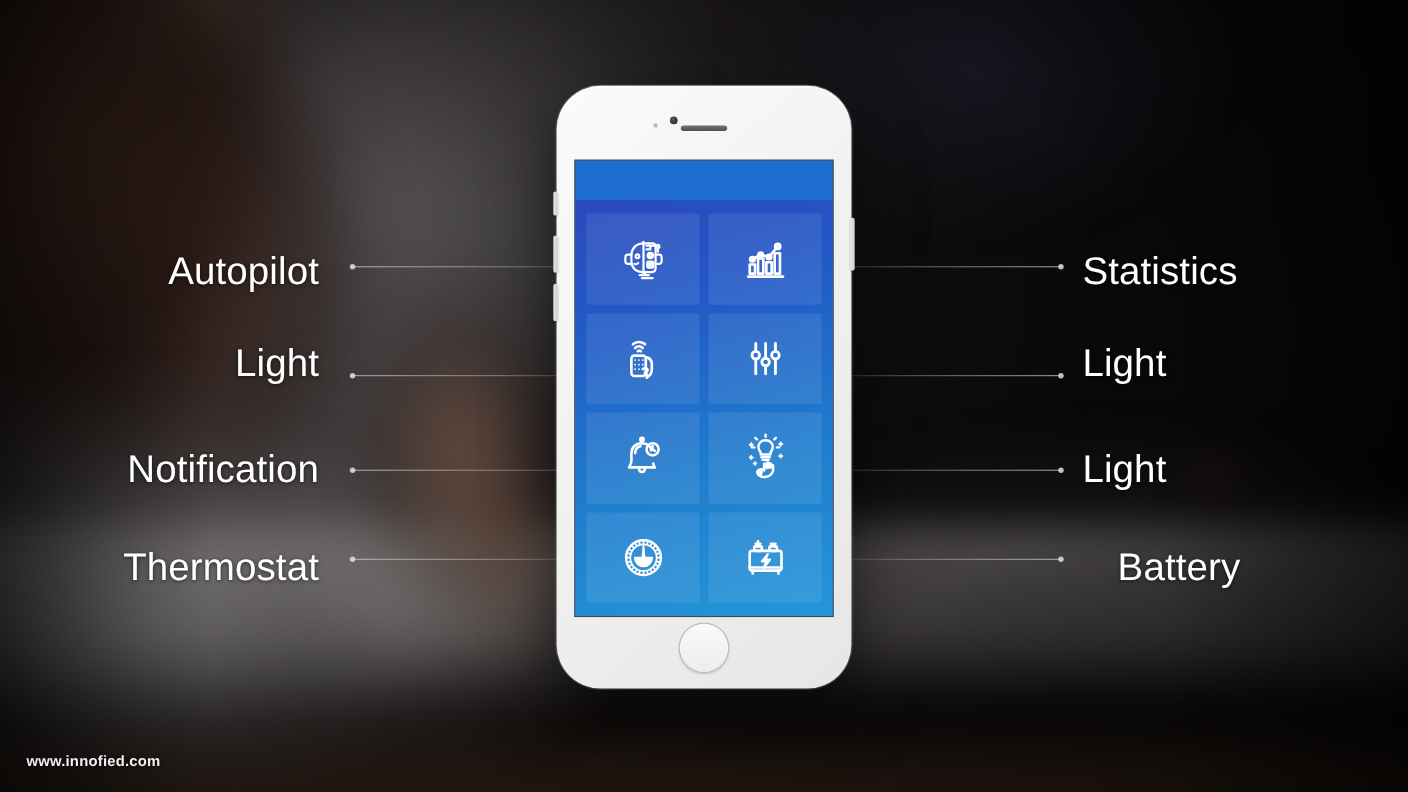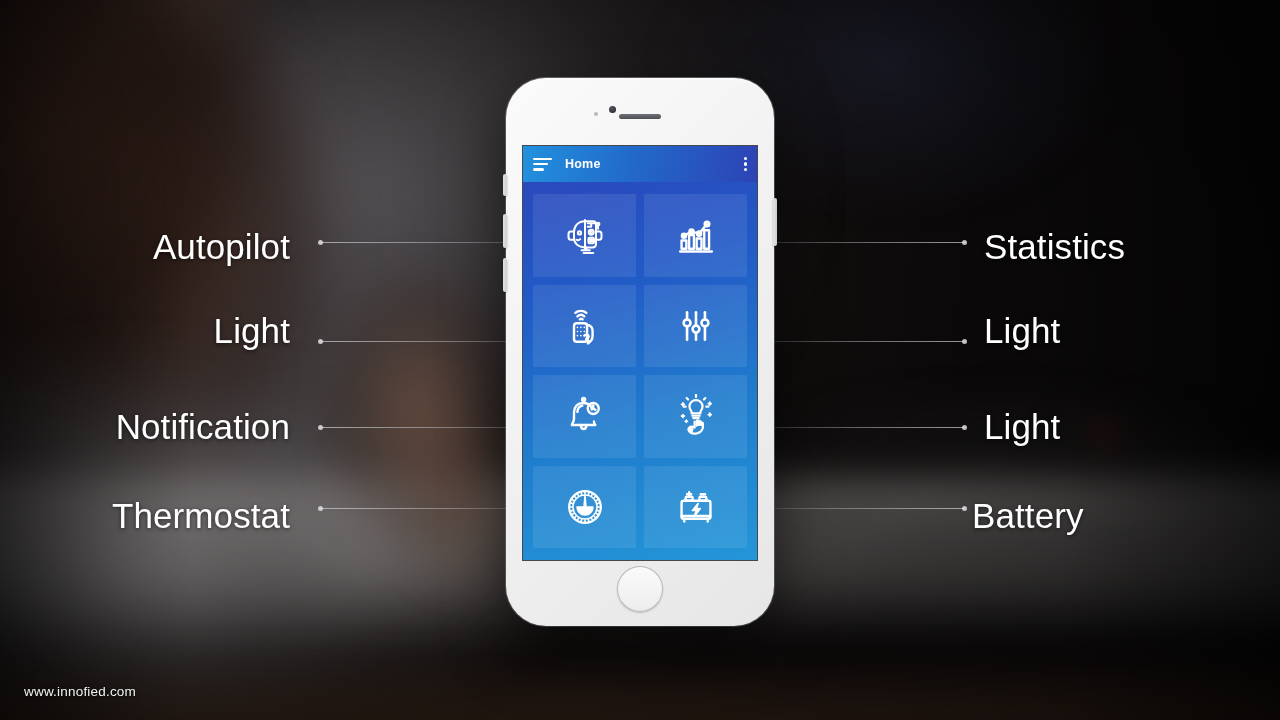--- a/index.html
+++ b/index.html
@@ -128,21 +128,21 @@
               padding:12px 10px; }
   .grid { display:grid; grid-template-columns:1fr 1fr; grid-template-rows:repeat(4,1fr);
           gap:8px; width:100%; height:100%; }
   .tile { background:rgba(255,255,255,.085); border-radius:2px;
           display:flex; align-items:center; justify-content:center; }
   .tile svg { width:44px; height:44px; display:block; }
   .tile svg * { vector-effect: non-scaling-stroke; }
 
   
   .watermark { position:absolute; left:24px; bottom:21px; color:#f2f2f2;
-               font-size:13.5px; font-weight:400; letter-spacing:.2px;
+               font-size:13.5px; font-weight:700; letter-spacing:.2px;
                text-shadow:0 1px 3px rgba(0,0,0,.7); }
 </style>
 </head>
 <body>
 
 <div class="bg">
   <div class="bg-layer bg-base"></div>
   <div class="bg-layer bg-wall"></div>
   <div class="bg-layer bg-tvshelf"></div>
   <div class="bg-layer bg-hair"></div>
@@ -179,47 +179,34 @@
   </div>
 
 <div class="callout left" style="right:990px; top:227px;">Autopilot</div>
 <div class="callout left" style="right:990px; top:311px;">Light</div>
 <div class="callout left" style="right:990px; top:407px;">Notification</div>
 <div class="callout left" style="right:990px; top:496px;">Thermostat</div>
 
 <div class="callout right" style="left:984px; top:227px;">Statistics</div>
 <div class="callout right" style="left:984px; top:311px;">Light</div>
 <div class="callout right" style="left:984px; top:407px;">Light</div>
-<div class="callout right" style="left:972px; top:496px;">Battery</div>
+<div class="callout right" style="left:1016px; top:496px;">Battery</div>
 
 <div class="phone">
   <div class="phone-btn btn-silent"></div>
   <div class="phone-btn btn-volup"></div>
   <div class="phone-btn btn-voldn"></div>
   <div class="phone-btn btn-power"></div>
 
   <div class="sensor"></div>
   <div class="frontcam"></div>
   <div class="earpiece"></div>
 
   <div class="screen">
 
-    <div class="appbar">
-      <div class="hamburger">
-        <i></i>
-          <i></i>
-          <i></i>
-      </div>
-      <div class="appbar-title">Home</div>
-      <div class="kebab">
-        <i></i>
-          <i></i>
-          <i></i>
-      </div>
-    </div>
 
     <div class="app-body">
       <div class="grid">
 
         <div class="tile">
           <svg viewBox="0 0 64 64" fill="none" stroke="#fff" stroke-width="2" stroke-linecap="round" stroke-linejoin="round">
             <path d="M32 12 C22 12 16 19 16 28 L16 36 C16 44 22 50 32 50"></path>
             <path d="M16 27 L11 27 C9 27 8 29 8 31 L8 35 C8 37 9 39 11 39 L16 39"></path>
             <path d="M32 12 L44 12 C47 12 48 14 48 17 L48 27"></path>
             <path d="M48 27 L53 27 C55 27 56 29 56 31 L56 35 C56 37 55 39 53 39 L48 39"></path>

